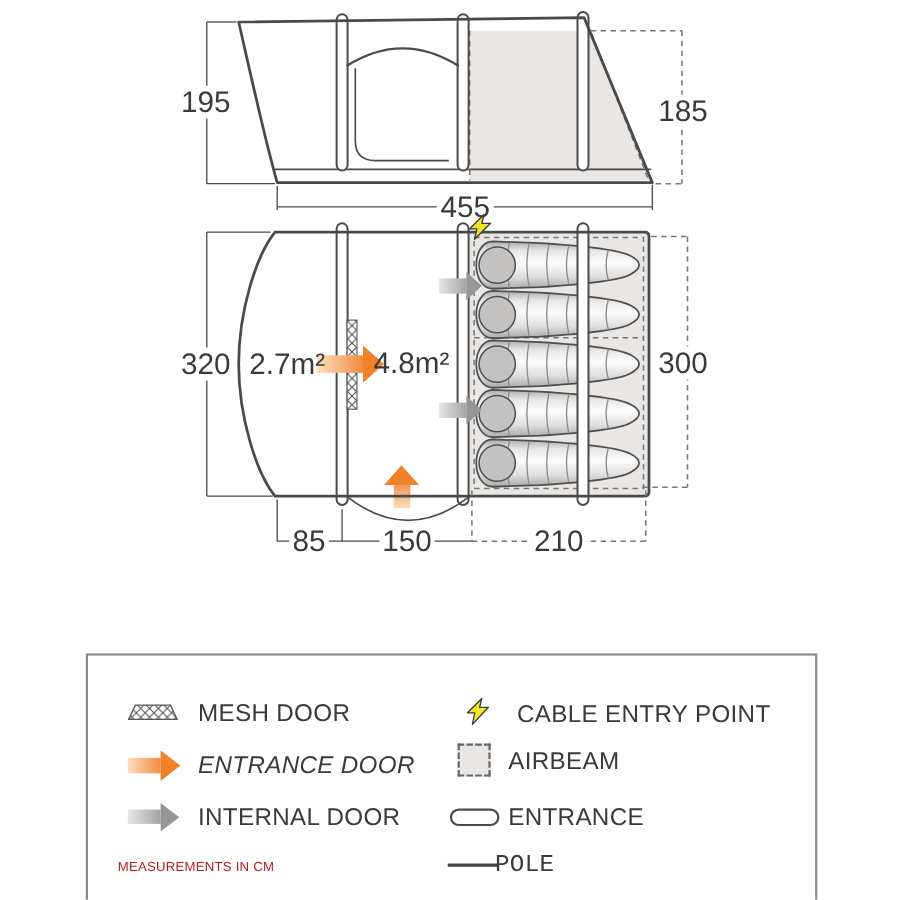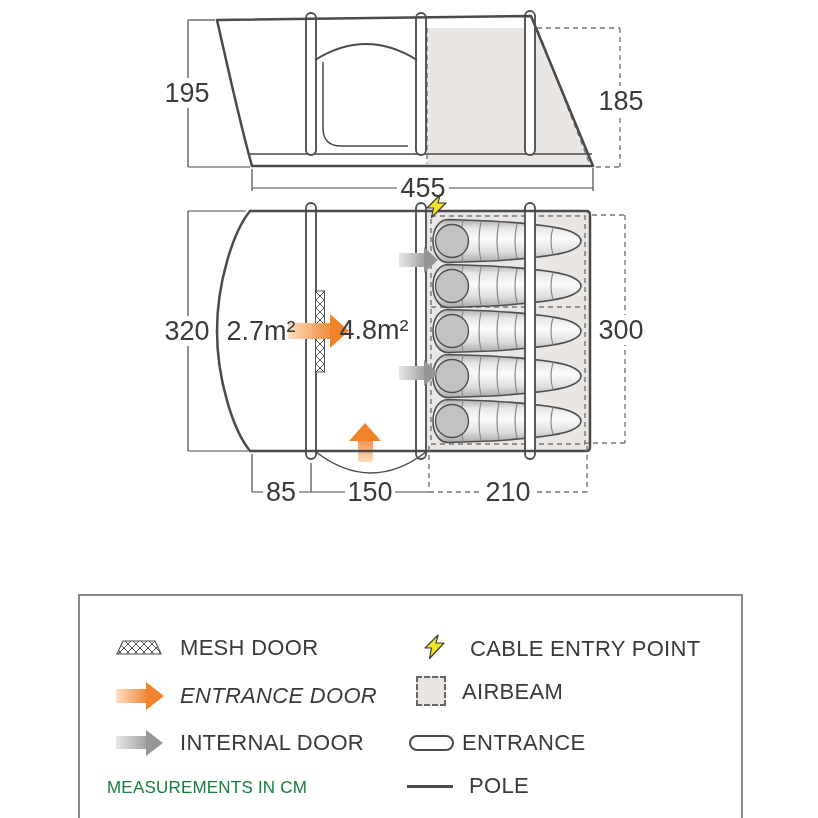--- a/index.html
+++ b/index.html
@@ -6,21 +6,21 @@
   body{width:818px;height:818px;position:relative;font-family:"Liberation Sans",sans-serif;}
   .stage{position:absolute;left:0;top:0;width:818px;height:716px;}
   svg text{fill:#3a3a3a;font-family:"Liberation Sans",sans-serif;}
   .dimtxt{font-size:27px;}
   .areatxt{font-size:27px;}
   
   .legend{position:absolute;left:78px;top:574px;width:665px;height:236px;
           border:2px solid #8a8a8a;background:#fff;box-sizing:border-box;margin-top:20px;}
   .legend .lbl{position:absolute;transform:translateY(-50%);font-size:22px;color:#3a3a3a;
                letter-spacing:.3px;white-space:nowrap;}
-  .legend .note{position:absolute;transform:translateY(-50%);font-size:17px;color:#15803d;
+  .legend .note{position:absolute;transform:translateY(-50%);font-size:12px;color:#b91c1c;
                 letter-spacing:.2px;white-space:nowrap;}
   .legend .ic{position:absolute;}
   .bedroom-swatch{width:30px;height:30px;background:#e9e6e3;border:2px dashed #666;box-sizing:border-box;}
   .airbeam-swatch{width:45px;height:16px;background:#fff;border:2px solid #4a4a4a;border-radius:9px;box-sizing:border-box;}
   .pole-swatch{width:46px;height:3px;background:#4a4a4a;}
 </style>
 </head>
 <body>
 
 <div class="stage">
@@ -218,16 +218,16 @@
   </svg>
   <div class="lbl" style="left:390px;top:53px;">CABLE ENTRY POINT</div>
 
   <div class="ic bedroom-swatch" style="left:336px;top:80px;"></div>
   <div class="lbl" style="left:382px;top:96px;">AIRBEAM</div>
 
   <div class="ic airbeam-swatch" style="left:329px;top:139px;"></div>
   <div class="lbl" style="left:382px;top:147px;">ENTRANCE</div>
 
   <div class="ic pole-swatch" style="left:327px;top:189px;"></div>
-  <div class="lbl" style="left:389px;top:190px;">POLE</div>
+  <div class="lbl" style="left:370px;top:190px;font-family:Liberation Mono, monospace;">POLE</div>
 
 </div>
 </div>
 
 </body></html>

